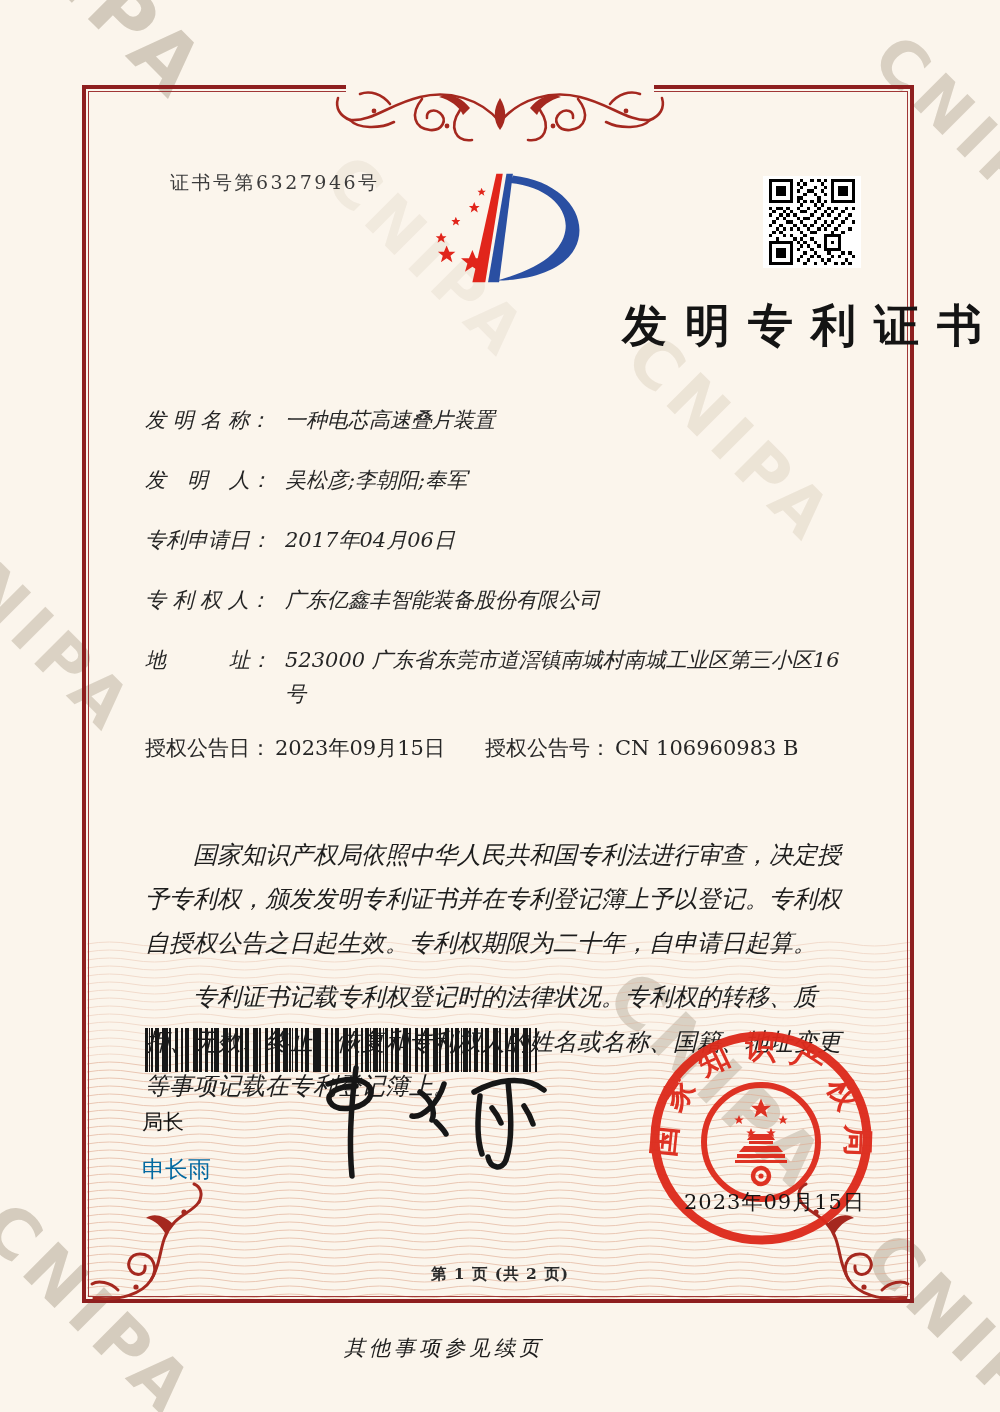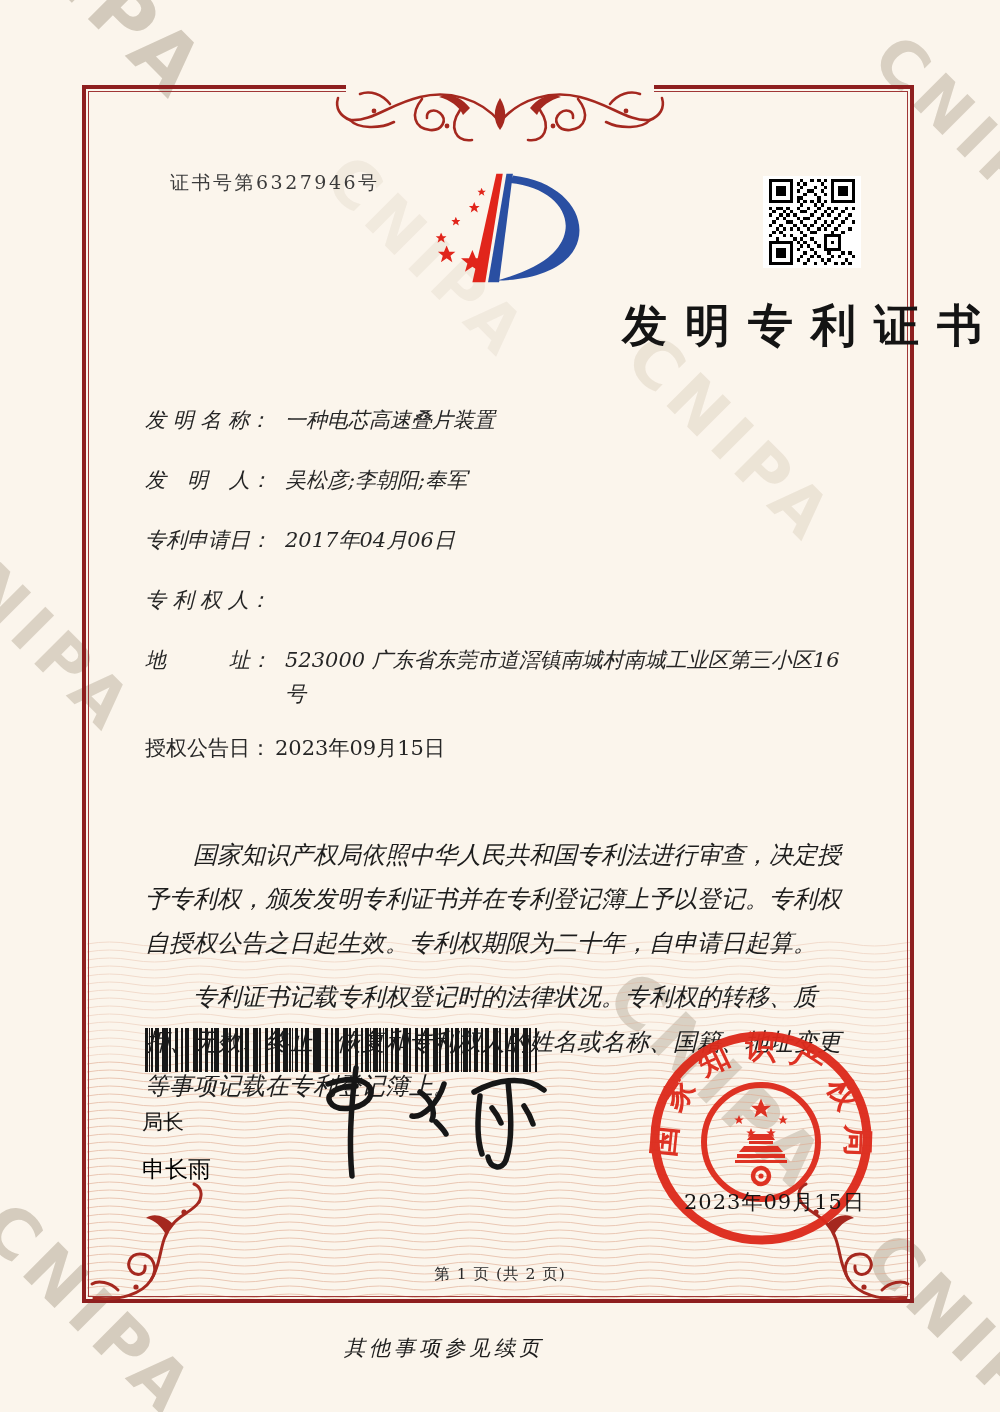--- a/index.html
+++ b/index.html
@@ -85,31 +85,31 @@
       repeating-linear-gradient(90deg,#181818 0 2px,transparent 2px 6px),
       repeating-linear-gradient(90deg,#181818 0 3px,transparent 3px 10px),
       repeating-linear-gradient(90deg,transparent 0 4px,#181818 4px 5px,transparent 5px 13px);
   }
   .sig-role{
     position:absolute;left:142px;top:1108px;
     font-family:"DejaVu Sans", sans-serif;font-size:21px;color:#111;
   }
   .sig-name{
     position:absolute;left:142px;top:1154px;
-    font-family:"DejaVu Sans", sans-serif;font-size:23px;color:#000000;
+    font-family:"DejaVu Sans", sans-serif;font-size:23px;color:#0369a1;
   }
   .sig-script{position:absolute;left:268px;top:1058px;width:320px;height:130px;}
   .seal{position:absolute;left:645px;top:1026px;width:232px;height:224px;opacity:.96;}
   .seal-date{
     position:absolute;left:684px;top:1188px;
     font-size:21px;color:#151515;letter-spacing:1px;z-index:5;
   }
   .page-indicator{
     position:absolute;left:0;top:1264px;width:1000px;text-align:center;
-    font-size:15.5px;color:#2a2a2a;letter-spacing:1px;
+    font-size:15.5px;color:#2a2a2a;letter-spacing:1px;font-weight:bold;
   }
   .footer-note{
     position:absolute;left:0;top:1334px;width:888px;text-align:center;
     font-size:21px;color:#1d1d1d;font-style:italic;letter-spacing:4px;
   }
 </style>
 </head>
 <body>
 
 <div id="page">
@@ -268,29 +268,34 @@
     <div class="field-row">
       <span class="field-label">发　明　人：</span>
       <span class="field-value">吴松彦;李朝阳;奉军</span>
     </div>
     <div class="field-row">
       <span class="field-label">专利申请日：</span>
       <span class="field-value">2017年04月06日</span>
     </div>
     <div class="field-row">
       <span class="field-label">专 利 权 人：</span>
+      <span class="field-value">广东亿鑫丰智能装备股份有限公司</span>
     </div>
     <div class="field-row row-address">
       <span class="field-label">地　　　址：</span>
       <span class="field-value">523000 广东省东莞市道滘镇南城村南城工业区第三小区16号</span>
     </div>
     <div class="grant-row">
       <div class="grant-left">
         <span class="field-label">授权公告日：</span>
         <span>2023年09月15日</span>
+      </div>
+      <div class="grant-right">
+        <span class="field-label">授权公告号：</span>
+        <span>CN 106960983 B</span>
       </div>
     </div>
   </div>
 
   <div class="body-text">
     <p>国家知识产权局依照中华人民共和国专利法进行审查，决定授予专利权，颁发发明专利证书并在专利登记簿上予以登记。专利权自授权公告之日起生效。专利权期限为二十年，自申请日起算。</p>
     <p>专利证书记载专利权登记时的法律状况。专利权的转移、质押、无效、终止、恢复和专利权人的姓名或名称、国籍、地址变更等事项记载在专利登记簿上。</p>
   </div>
 
   <div class="barcode"></div>

